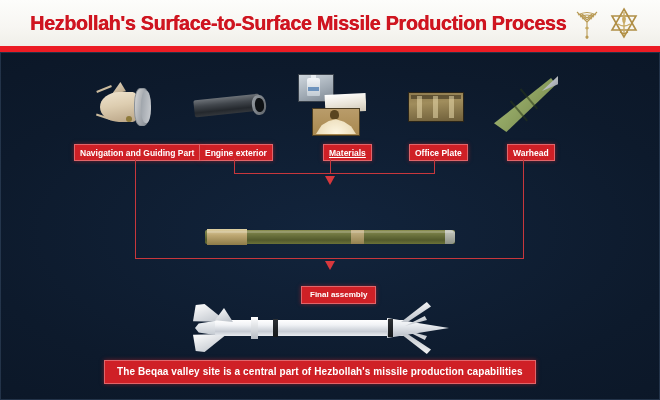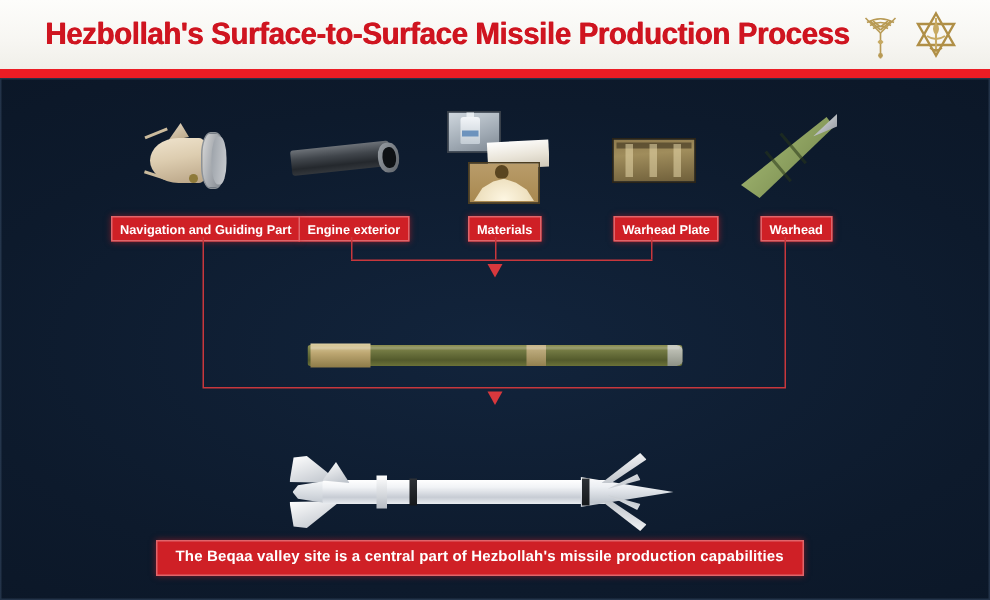--- a/index.html
+++ b/index.html
@@ -258,22 +258,22 @@
 
   <div class="photo" id="ph-wh">
     <div class="cone"></div>
     <div class="seam s1"></div>
       <div class="seam s2"></div>
     <div class="tip"></div>
   </div>
 
   <div class="lbl tier1" style="left:199px;">Engine exterior</div>
   <div class="lbl tier1" style="left:74px;">Navigation and Guiding Part</div>
-  <div class="lbl tier1" style="left:312px;">Materials</div>
-  <div class="lbl tier1" style="left:409px;">Warhead Plate</div>
+  <div class="lbl tier1" style="left:323px;text-decoration:underline;">Materials</div>
+  <div class="lbl tier1" style="left:409px;">Office Plate</div>
   <div class="lbl tier1" style="left:507px;">Warhead</div>
 
   <div class="vline" style="left:234px;top:158px;height:15px;"></div>
   <div class="vline" style="left:330px;top:158px;height:15px;"></div>
   <div class="vline" style="left:434px;top:158px;height:15px;"></div>
   <div class="hline" style="left:234px;top:173px;width:201px;"></div>
   <div class="arrow" style="left:325px;top:176px;"></div>
 
   <div class="vline" style="left:135px;top:158px;height:100px;"></div>
   <div class="vline" style="left:523px;top:158px;height:100px;"></div>
@@ -281,20 +281,21 @@
   <div class="arrow" style="left:325px;top:261px;"></div>
 
   <div class="photo" id="ph-bigtube">
     <div class="body"></div>
       <div class="tanA"></div>
       <div class="tanB"></div>
     <div class="cap"></div>
       <div class="gloss"></div>
   </div>
 
+  <div class="lbl" id="lbl-final">Final assembly</div>
   <div class="photo" id="ph-missile">
     <div class="tailfin tf1"></div>
       <div class="tailfin tf2"></div>
     <div class="boat"></div>
     <div class="fus"></div>
     <div class="tailfin tf3"></div>
     <div class="collar"></div>
     <div class="mband bd1"></div>
     <div class="nosecone"></div>
     <div class="mband bd2"></div>

